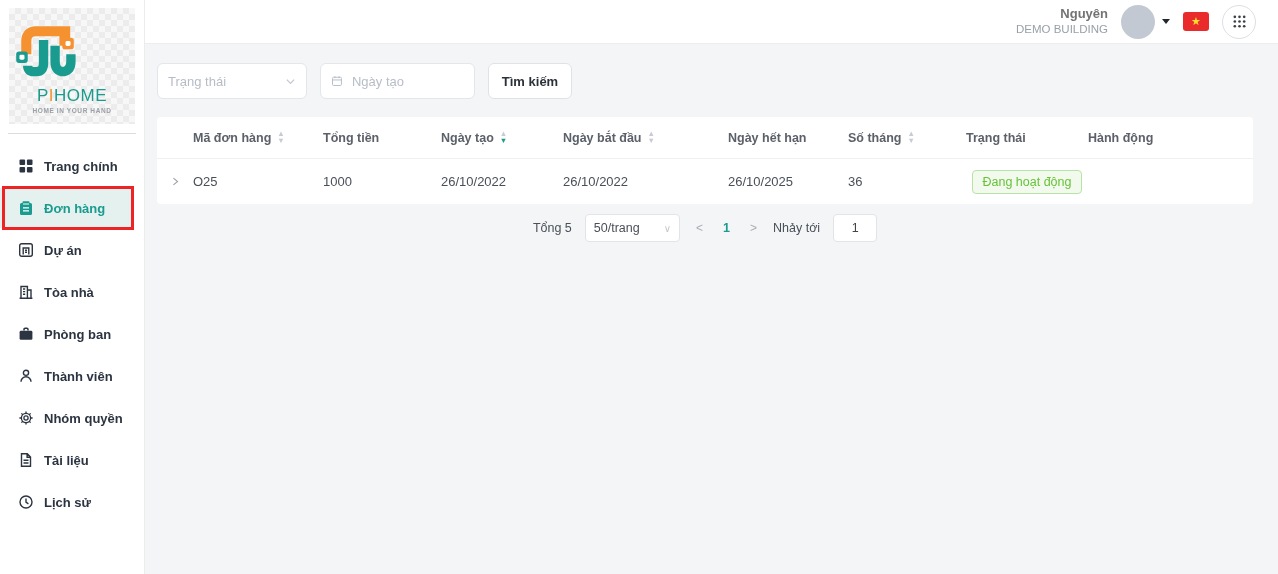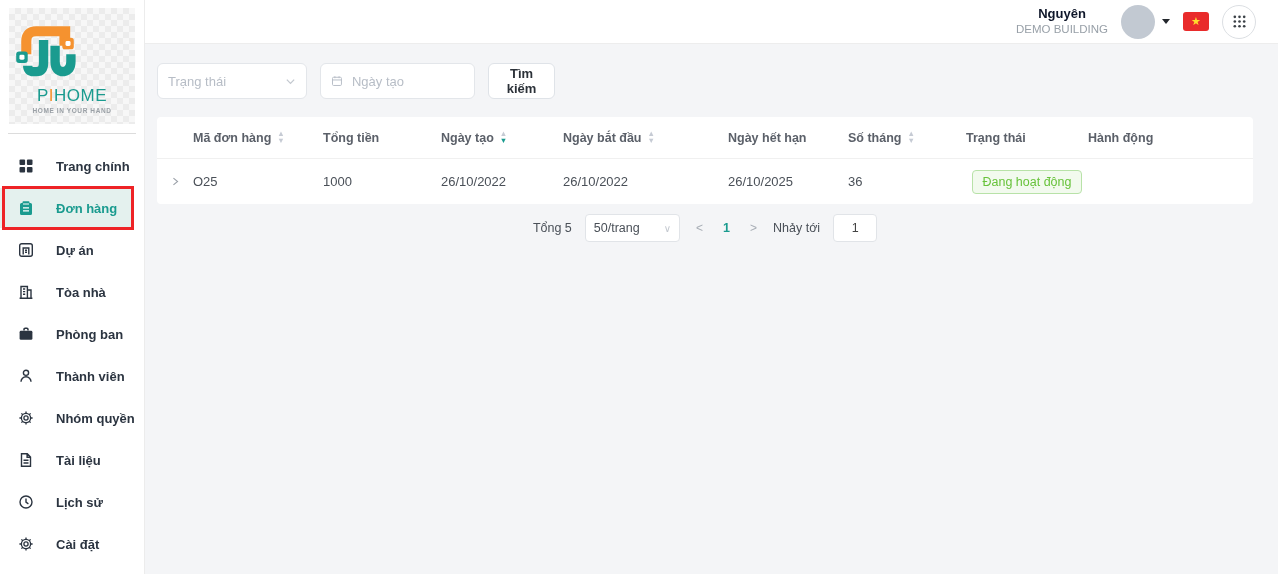--- a/index.html
+++ b/index.html
@@ -19,36 +19,36 @@
       linear-gradient(45deg,#ececec 25%,transparent 25%,transparent 75%,#ececec 75%),
       linear-gradient(45deg,#ececec 25%,transparent 25%,transparent 75%,#ececec 75%);
     background-size:12px 12px; background-position:0 0,6px 6px;
   }
   .logo-name { font-size:17px; font-weight:400; letter-spacing:.5px; line-height:1; margin-top:1px; }
   .logo-name .t { color:#1a9b8f; } .logo-name .o { color:#f5922f; }
   .logo-tagline { font-size:6.5px; font-weight:700; letter-spacing:.6px; color:#9aa0a6; margin-top:3px; }
   .logo-sep { width:128px; margin:9px auto 0; border-top:1px solid #dcdcdc; }
   .nav { padding-top:12px; }
   .nav-item {
-    position:relative; display:flex; align-items:center; gap:22px; height:40px;
+    position:relative; display:flex; align-items:center; gap:10px; height:40px;
     margin:0 12px 2px 0; padding-left:18px; font-size:13px; font-weight:700;
     color:#2b3440; cursor:pointer; white-space:nowrap;
   }
   .nav-item.active { background:#e4f1ee; color:#1a9b8f; }
   .nav-item .ic { width:16px; height:16px; flex:none; display:flex; }
   .nav-item .ic svg { width:16px; height:16px; }
   .anno-side { position:absolute; left:2px; right:-2px; top:-2px; bottom:-2px;
     border:3px solid #ee2326; pointer-events:none; }
 
   
   .main { flex:1; display:flex; flex-direction:column; min-width:0; }
   .topbar { height:44px; flex:none; background:#fff; border-bottom:1px solid #ededed;
     display:flex; align-items:center; justify-content:flex-end; gap:13px; padding:0 22px; }
   .user-meta { text-align:right; line-height:1.3; }
-  .user-name { font-size:13px; font-weight:800; color:#0f172a;text-align:center; }
+  .user-name { font-size:13px; font-weight:800; color:#737373; }
   .user-ws { font-size:11.5px; color:#98a0a8; }
   .avatar-wrap { display:flex; align-items:center; gap:7px; cursor:pointer; }
   .avatar { width:34px; height:34px; border-radius:50%; background:#c2c9d2; }
   .caret-down { width:0; height:0; border-left:4.5px solid transparent;
     border-right:4.5px solid transparent; border-top:5px solid #23272d; }
   .flag { width:26px; height:19px; border-radius:3px; background:#e92b2b; cursor:pointer;
     display:flex; align-items:center; justify-content:center; color:#ffdd2d; font-size:11px; line-height:1; }
   .apps-btn { width:34px; height:34px; border-radius:50%; border:1px solid #dcdfe3; background:#fff;
     display:flex; align-items:center; justify-content:center; cursor:pointer; }
 
@@ -57,21 +57,21 @@
   
   .filterbar { display:flex; gap:13px; }
   .f-box { height:36px; background:#fff; border:1px solid #e3e6ea; border-radius:6px;
     display:flex; align-items:center; padding:0 10px; gap:7px; }
   .f-select { width:150px; justify-content:space-between; cursor:pointer; }
   .f-date { width:155px; }
   .f-box input { border:none; outline:none; width:100%; font-size:13px;
     font-family:"Liberation Sans",sans-serif; color:#4a5058; background:transparent; }
   .f-box input::placeholder { color:#b7bdc6; }
   .ph { font-size:13px; color:#b7bdc6; }
-  .btn-search { width:67px; height:36px; background:#fff; border:1px solid #dfe3e8; border-radius:6px;
+  .btn-search { width:84px; height:36px; background:#fff; border:1px solid #dfe3e8; border-radius:6px;
     font-family:"Liberation Sans",sans-serif; font-size:13px; font-weight:700; color:#2b3138; cursor:pointer; }
 
   
   .card { margin-top:18px; background:#fff; border-radius:4px; }
   .t-head,.t-row { display:grid; align-items:center;
     grid-template-columns:36px 130px 118px 122px 165px 120px 118px 122px 1fr; }
   .t-head { height:42px; border-bottom:1px solid #f0f0f0; }
   .t-row { height:45px; }
   .th { font-size:12.5px; font-weight:700; color:#5b6069; display:flex; align-items:center; cursor:default; }
   .th.sortable { cursor:pointer; }
@@ -212,30 +212,20 @@
       <div class="nav-item">
         <span class="ic">
           <svg viewBox="0 0 16 16" fill="none" stroke="currentColor" stroke-width="1.4">
               <circle cx="8" cy="8" r="6"></circle>
               <path d="M8 4.6v3.6l2.4 1.6"></path>
             </svg>
         </span>
         <span>Lịch sử</span>
       </div>
 
-      <div class="nav-item">
-        <span class="ic">
-          <svg viewBox="0 0 16 16" fill="none" stroke="currentColor" stroke-width="1.3">
-              <circle cx="8" cy="8" r="2.1"></circle>
-              <circle cx="8" cy="8" r="4.6"></circle>
-              <path d="M8 1.4v2M8 12.6v2M1.4 8h2M12.6 8h2M3.4 3.4l1.4 1.4M11.2 11.2l1.4 1.4M12.6 3.4l-1.4 1.4M4.8 11.2l-1.4 1.4"></path>
-            </svg>
-        </span>
-        <span>Cài đặt</span>
-      </div>
     </nav>
   </aside>
 
   <div class="main">
 
     <header class="topbar">
       <div class="user-meta">
         <div class="user-name">Nguyên</div>
         <div class="user-ws">DEMO BUILDING</div>
       </div>

